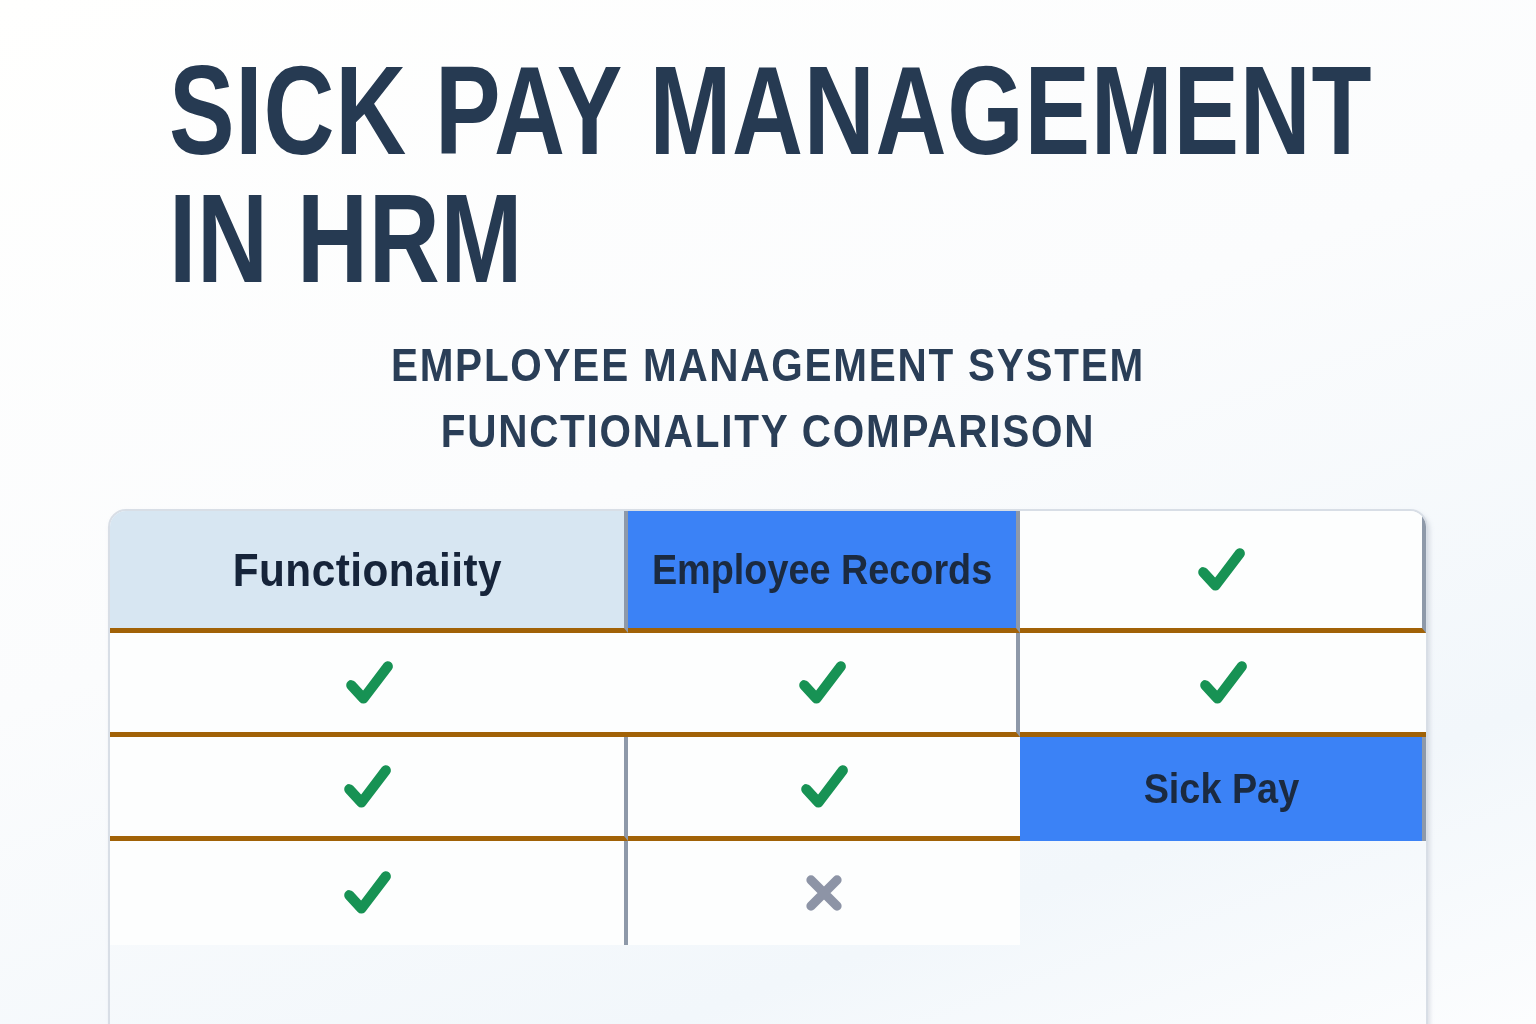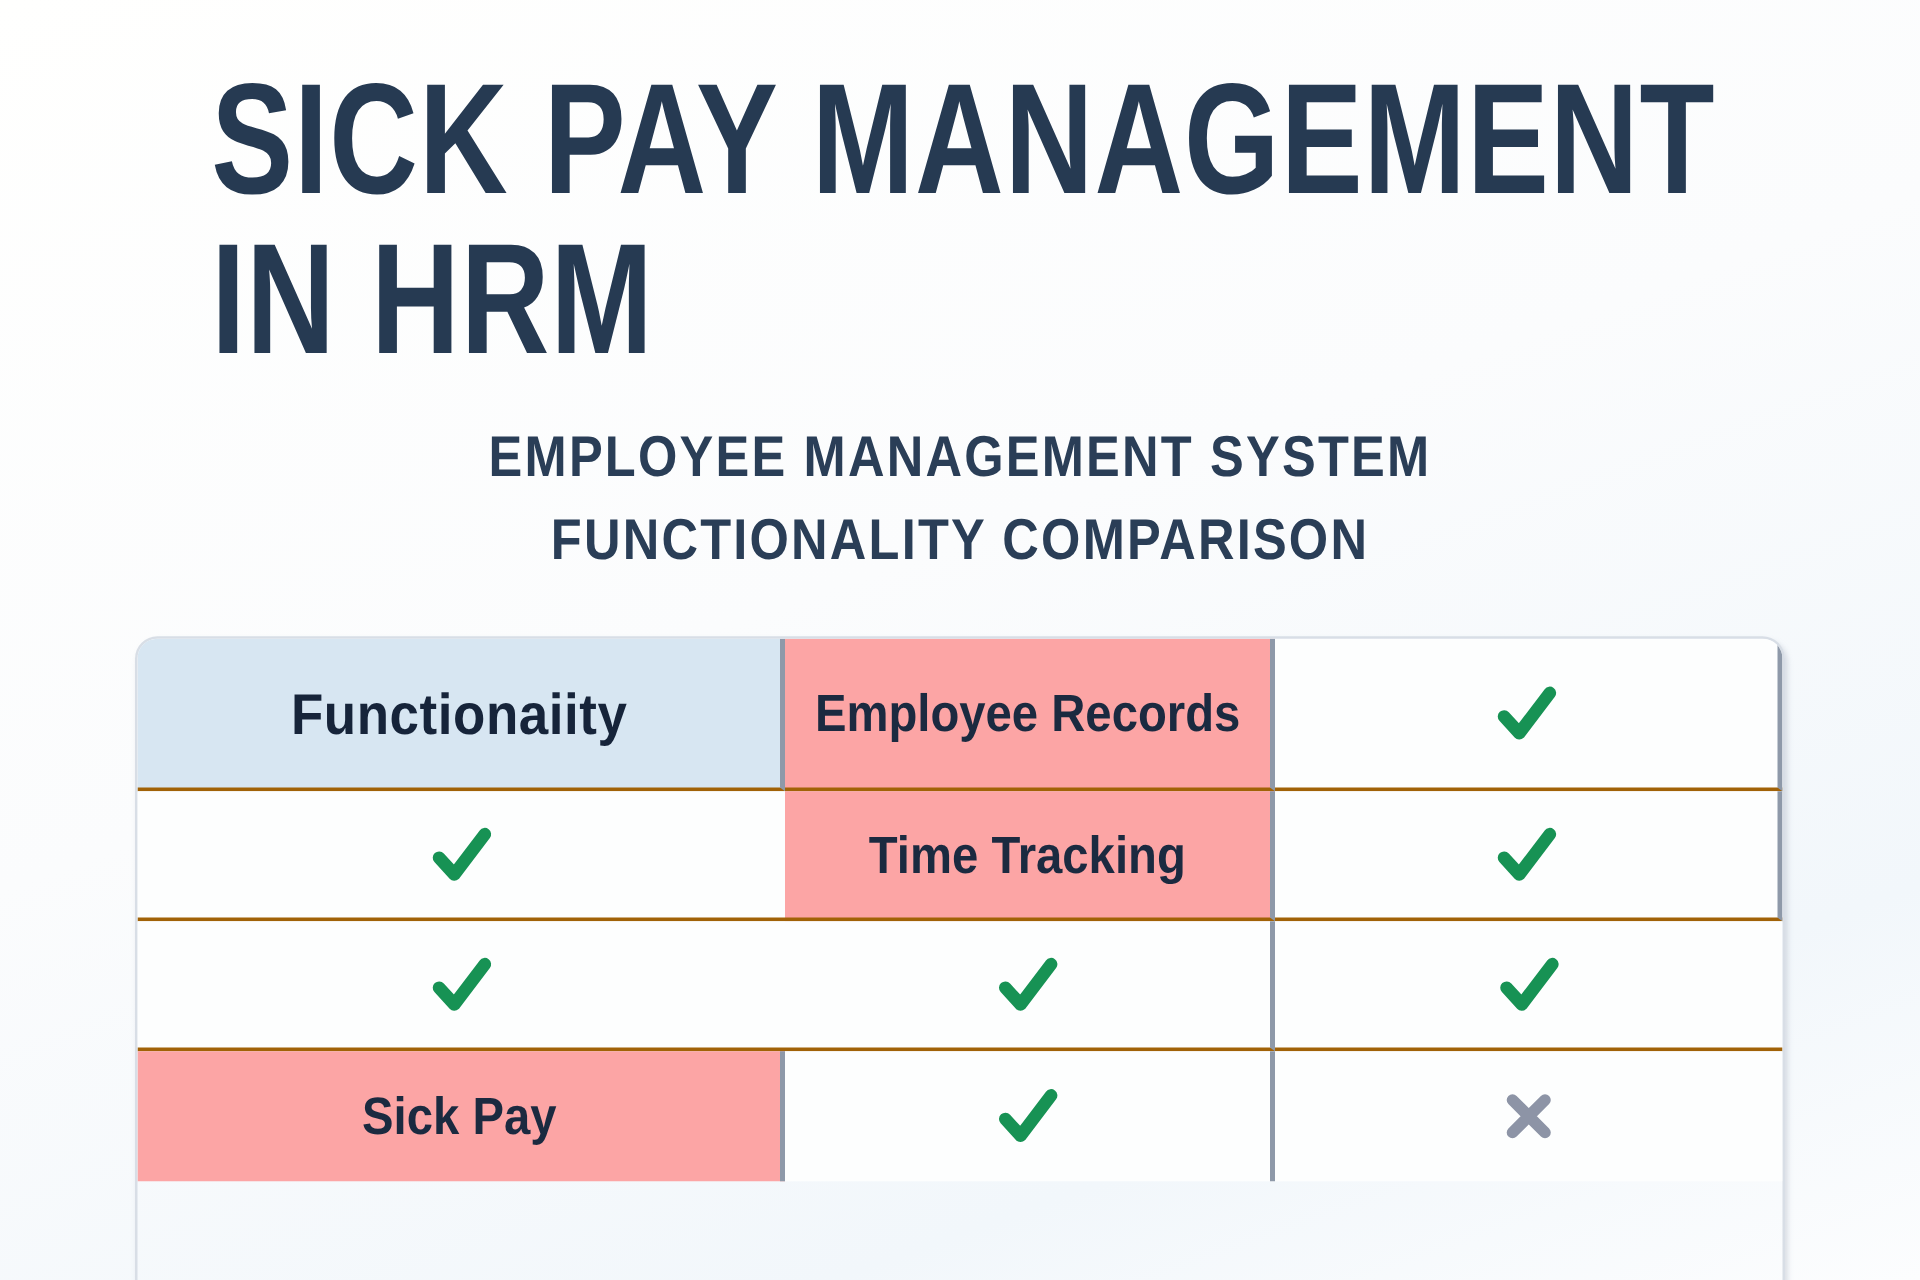--- a/index.html
+++ b/index.html
@@ -56,35 +56,35 @@
     display: grid;
     grid-template-columns: 518px 392px 406px;
     grid-template-rows: 122px 104px 104px 104px 104px;
   }
   .cell {
     display: flex;
     align-items: center;
     justify-content: center;
   }
   .cell.col-a, .cell.col-b0 { border-right: 4px solid #8E99A9; }
-  .row-line { border-bottom: 3px solid #a16207; }
+  .row-line { border-bottom: 5px solid #a16207; }
   .head-cell {
     background: #D7E6F2;
     color: #16243A;
     font-weight: bold;
     font-size: 46px;
     letter-spacing: 0.5px;
   }
   .head-cell span {
     display: inline-block;
     transform: scaleX(0.92);
     white-space: nowrap;
   }
   .label-cell {
-    background: #fca5a5;
+    background: #3b82f6;
     color: #1B2A40;
     font-weight: bold;
     font-size: 42px;
   }
   .label-cell span {
     display: inline-block;
     transform: scaleX(0.9);
     white-space: nowrap;
   }
   .mark-cell { background: #FDFEFE; }
@@ -126,23 +126,20 @@
     </div>
     <div class="cell mark-cell row-line" data-name="system-b-cell">
       <span class="mark mark-check" data-name="system-b-mark">
         <svg data-name="check-icon" width="62" height="62" viewBox="0 0 28 28">
             <path d="M6 15 L11.5 21 L22.5 6.5" fill="none" stroke="#179254" stroke-width="4.6" stroke-linecap="round" stroke-linejoin="round"></path>
           </svg>
 
       </span>
     </div>
 
-    <div class="cell label-cell col-a row-line" data-name="table-row-label">
-      <span data-name="row-label-text">Time Tracking</span>
-    </div>
     <div class="cell mark-cell col-b0 row-line" data-name="system-a-cell">
       <span class="mark mark-check" data-name="system-a-mark">
         <svg data-name="check-icon" width="62" height="62" viewBox="0 0 28 28">
             <path d="M6 15 L11.5 21 L22.5 6.5" fill="none" stroke="#179254" stroke-width="4.6" stroke-linecap="round" stroke-linejoin="round"></path>
           </svg>
 
       </span>
     </div>
     <div class="cell mark-cell row-line" data-name="system-b-cell">
       <span class="mark mark-check" data-name="system-b-mark">

